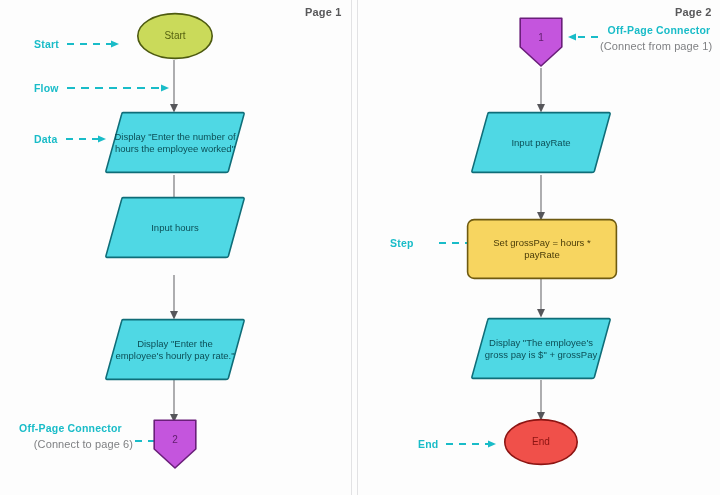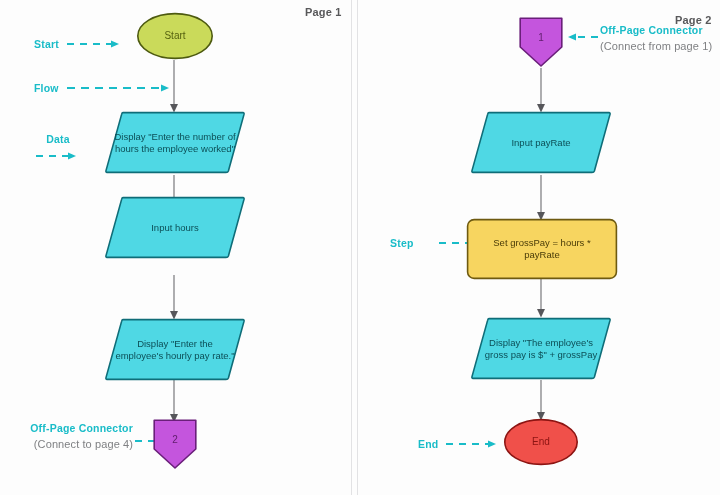--- a/index.html
+++ b/index.html
@@ -28,21 +28,21 @@
   .page-divider.d2 { left: 357px; }
 
   .page-label {
     position: absolute;
     font-size: 11px;
     font-weight: bold;
     color: #58585a;
     letter-spacing: 0.2px;
   }
   #page1-label { left: 305px; top: 6px; }
-  #page2-label { left: 675px; top: 6px; margin-top: 8px; }
+  #page2-label { left: 675px; top: 6px; }
 
   
   .legend {
     position: absolute;
     display: flex;
     align-items: center;
     gap: 6px;
     white-space: nowrap;
   }
   .legend .ltext {
@@ -60,20 +60,21 @@
     font-weight: normal;
     color: #7f8083;
     letter-spacing: 0.1px;
   }
   .legend .ltitle {
     font-size: 10.5px;
     font-weight: bold;
     color: #19bcc8;
     letter-spacing: 0.2px;
     display: block;
+    text-align: center;
   }
   .darrow { display:block; }
 
   
   .node {
     position: absolute;
     display: flex;
     align-items: center;
     justify-content: center;
     text-align: center;
@@ -134,31 +135,31 @@
   </div>
 
   <div class="legend" style="left:34px; top:82px;text-align:center;">
     <span class="ltext">Flow</span>
     <svg width="110" height="10" class="darrow">
       <line x1="2" y1="5" x2="96" y2="5" stroke="#19bcc8" stroke-width="1.8" stroke-dasharray="8 6"></line>
       <path d="M96,1.4 L104,5 L96,8.6 Z" fill="#19bcc8"></path>
     </svg>
   </div>
 
-  <div class="legend" style="left:34px; top:133px;flex-direction:column;">
+  <div class="legend" style="left:34px; top:133px;">
     <span class="ltext">Data</span>
     <svg width="48" height="10" class="darrow">
       <line x1="2" y1="5" x2="34" y2="5" stroke="#19bcc8" stroke-width="1.8" stroke-dasharray="7 6"></line>
       <path d="M34,1.4 L42,5 L34,8.6 Z" fill="#19bcc8"></path>
     </svg>
   </div>
 
   <div class="legend two-line" style="left:8px; top:422px; width:125px;">
     <span class="ltitle">Off-Page Connector</span>
-    <span class="lsub">(Connect to page 4)</span>
+    <span class="lsub">(Connect to page 6)</span>
   </div>
   <svg width="36" height="10" style="position:absolute; left:134px; top:436px;">
     <line x1="1" y1="5" x2="22" y2="5" stroke="#19bcc8" stroke-width="1.8" stroke-dasharray="7 6"></line>
     <path d="M22,1.4 L30,5 L22,8.6 Z" fill="#19bcc8"></path>
   </svg>
 
   <div class="node" style="left:136px; top:12px; width:78px; height:48px;">
     <svg viewBox="0 0 78 48" preserveAspectRatio="none">
       <ellipse cx="39" cy="24" rx="37.2" ry="22.4" fill="#cada5a" stroke="#4d5a10" stroke-width="1.6"></ellipse>
     </svg>

